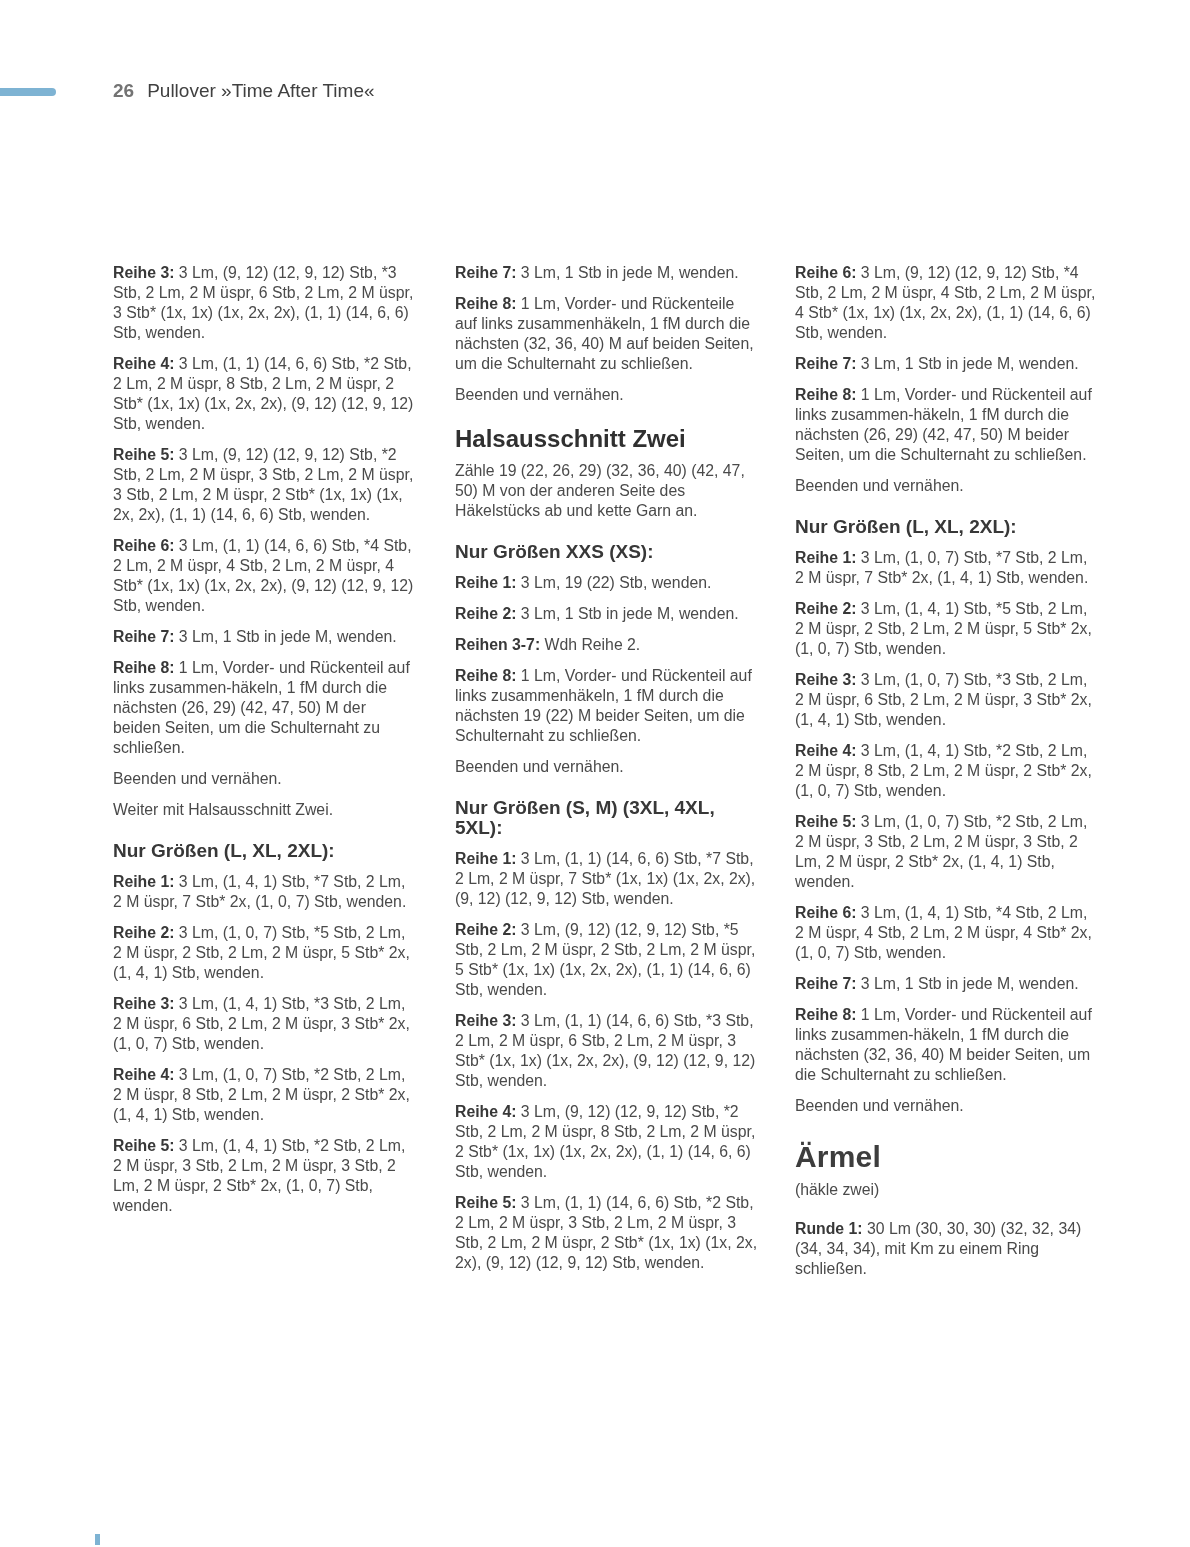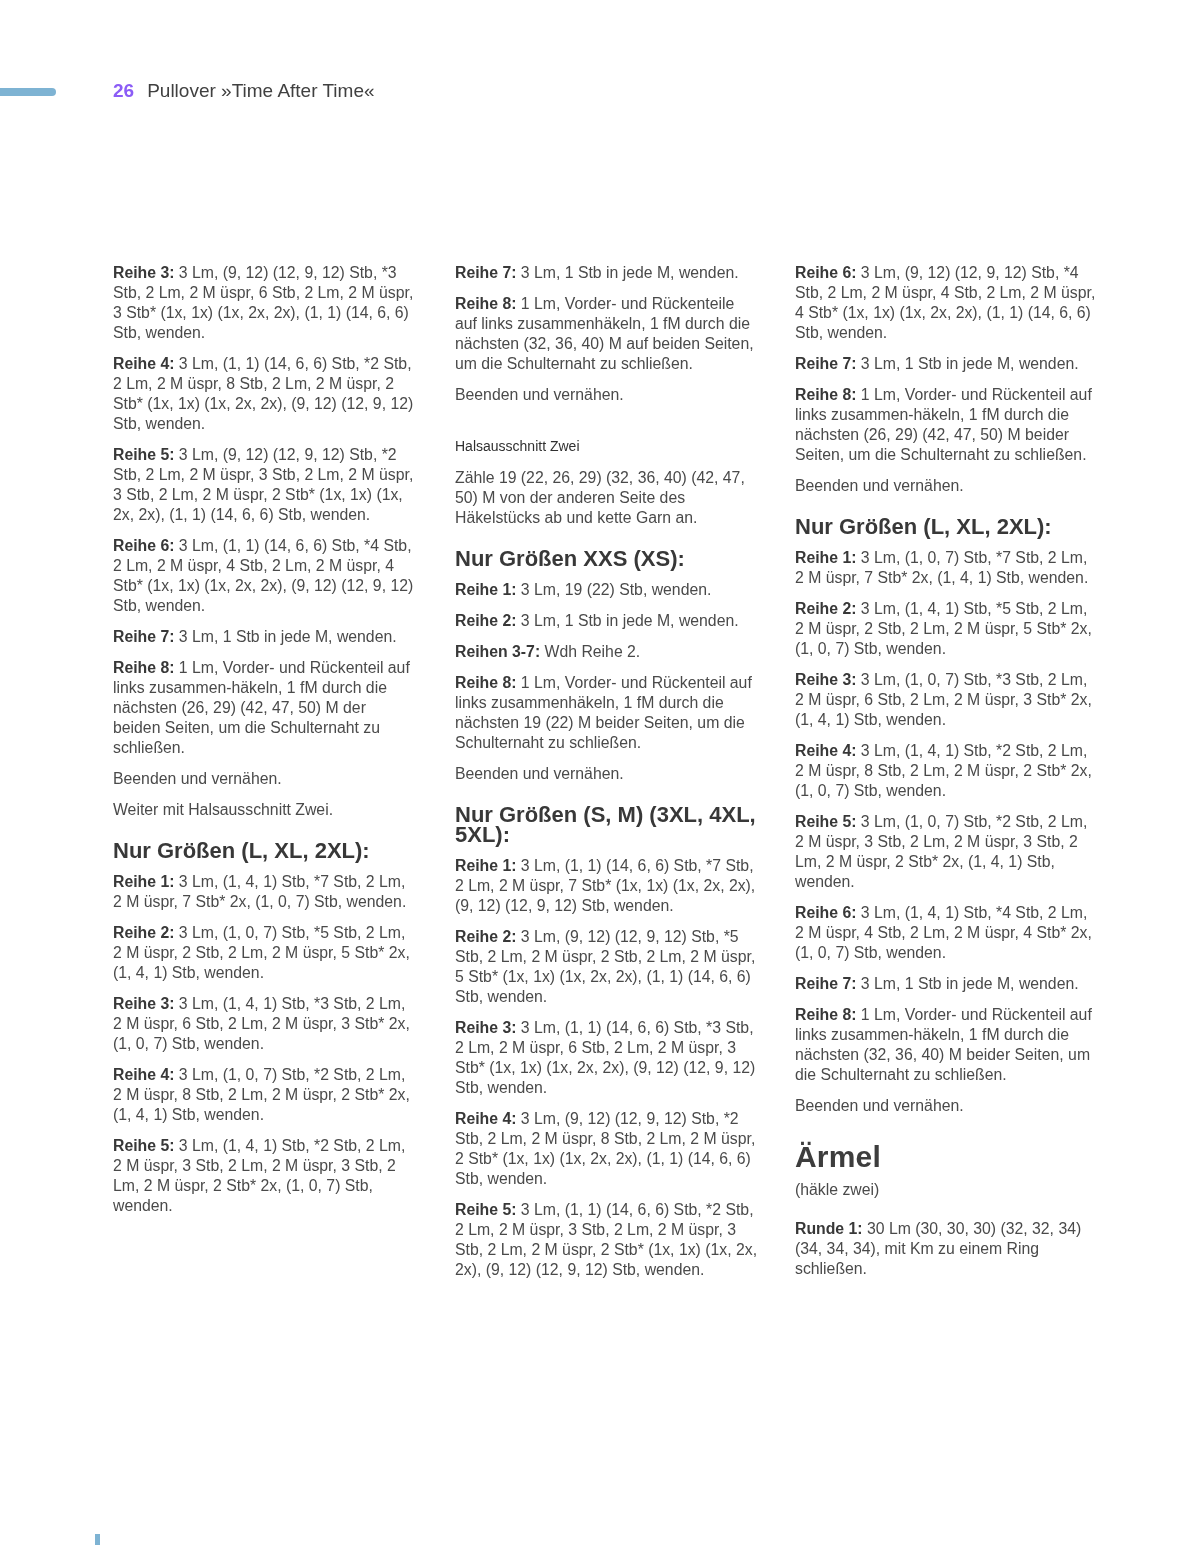--- a/index.html
+++ b/index.html
@@ -1,29 +1,29 @@
 <!DOCTYPE html>
 <html><head>
 <meta charset="utf-8">
 <style>
   html,body{margin:0;padding:0;background:#ffffff;}
   .page{position:relative;width:1190px;height:1547px;background:#ffffff;overflow:hidden;
         font-family:"Liberation Sans","DejaVu Sans",sans-serif;color:#4a4a4a;}
   .accent-top{position:absolute;left:0;top:88px;width:56px;height:8px;background:#7eb3d3;border-radius:0 4px 4px 0;}
   .accent-bottom{position:absolute;left:95px;top:1534px;width:5px;height:11px;background:#7eb3d3;}
   .hdr{position:absolute;left:113px;top:80px;font-size:19px;white-space:nowrap;}
-  .hdr .num{font-weight:700;color:#8b5cf6;margin-right:13px;}
+  .hdr .num{font-weight:700;color:#737373;margin-right:13px;}
   .hdr .ttl{color:#404040;}
   .col{position:absolute;top:251px;width:303px;font-size:15.8px;line-height:20px;color:#4a4a4a;}
   .col-1{left:113px;} .col-2{left:455px;} .col-3{left:795px;}
   .col > :first-child{margin-top:12px;}
   .col p{margin:0 0 11px 0;}
   .col p strong{font-weight:700;color:#383838;}
-  .col .sub{font-weight:700;color:#383838;font-size:22px;margin:21px 0 11px 0;}
-  .col .h2{font-weight:400;color:#303030;font-size:14px;margin:31px 0 12px 0;}
+  .col .sub{font-weight:700;color:#383838;font-size:19px;margin:21px 0 11px 0;}
+  .col .h2{font-weight:700;color:#303030;font-size:24px;margin:24px 0 12px 0;}
   .col .h1{font-weight:700;color:#3d3d3d;font-size:30px;line-height:34px;margin:24px 0 6px 0;letter-spacing:0.2px;}
   .col .note{margin:0 0 19px 0;}
 </style>
 </head>
 <body>
 
 <div class="page">
   <div class="accent-top"></div>
   <div class="hdr">
     <span class="num">26</span><span class="ttl">Pullover »Time After Time«</span>

